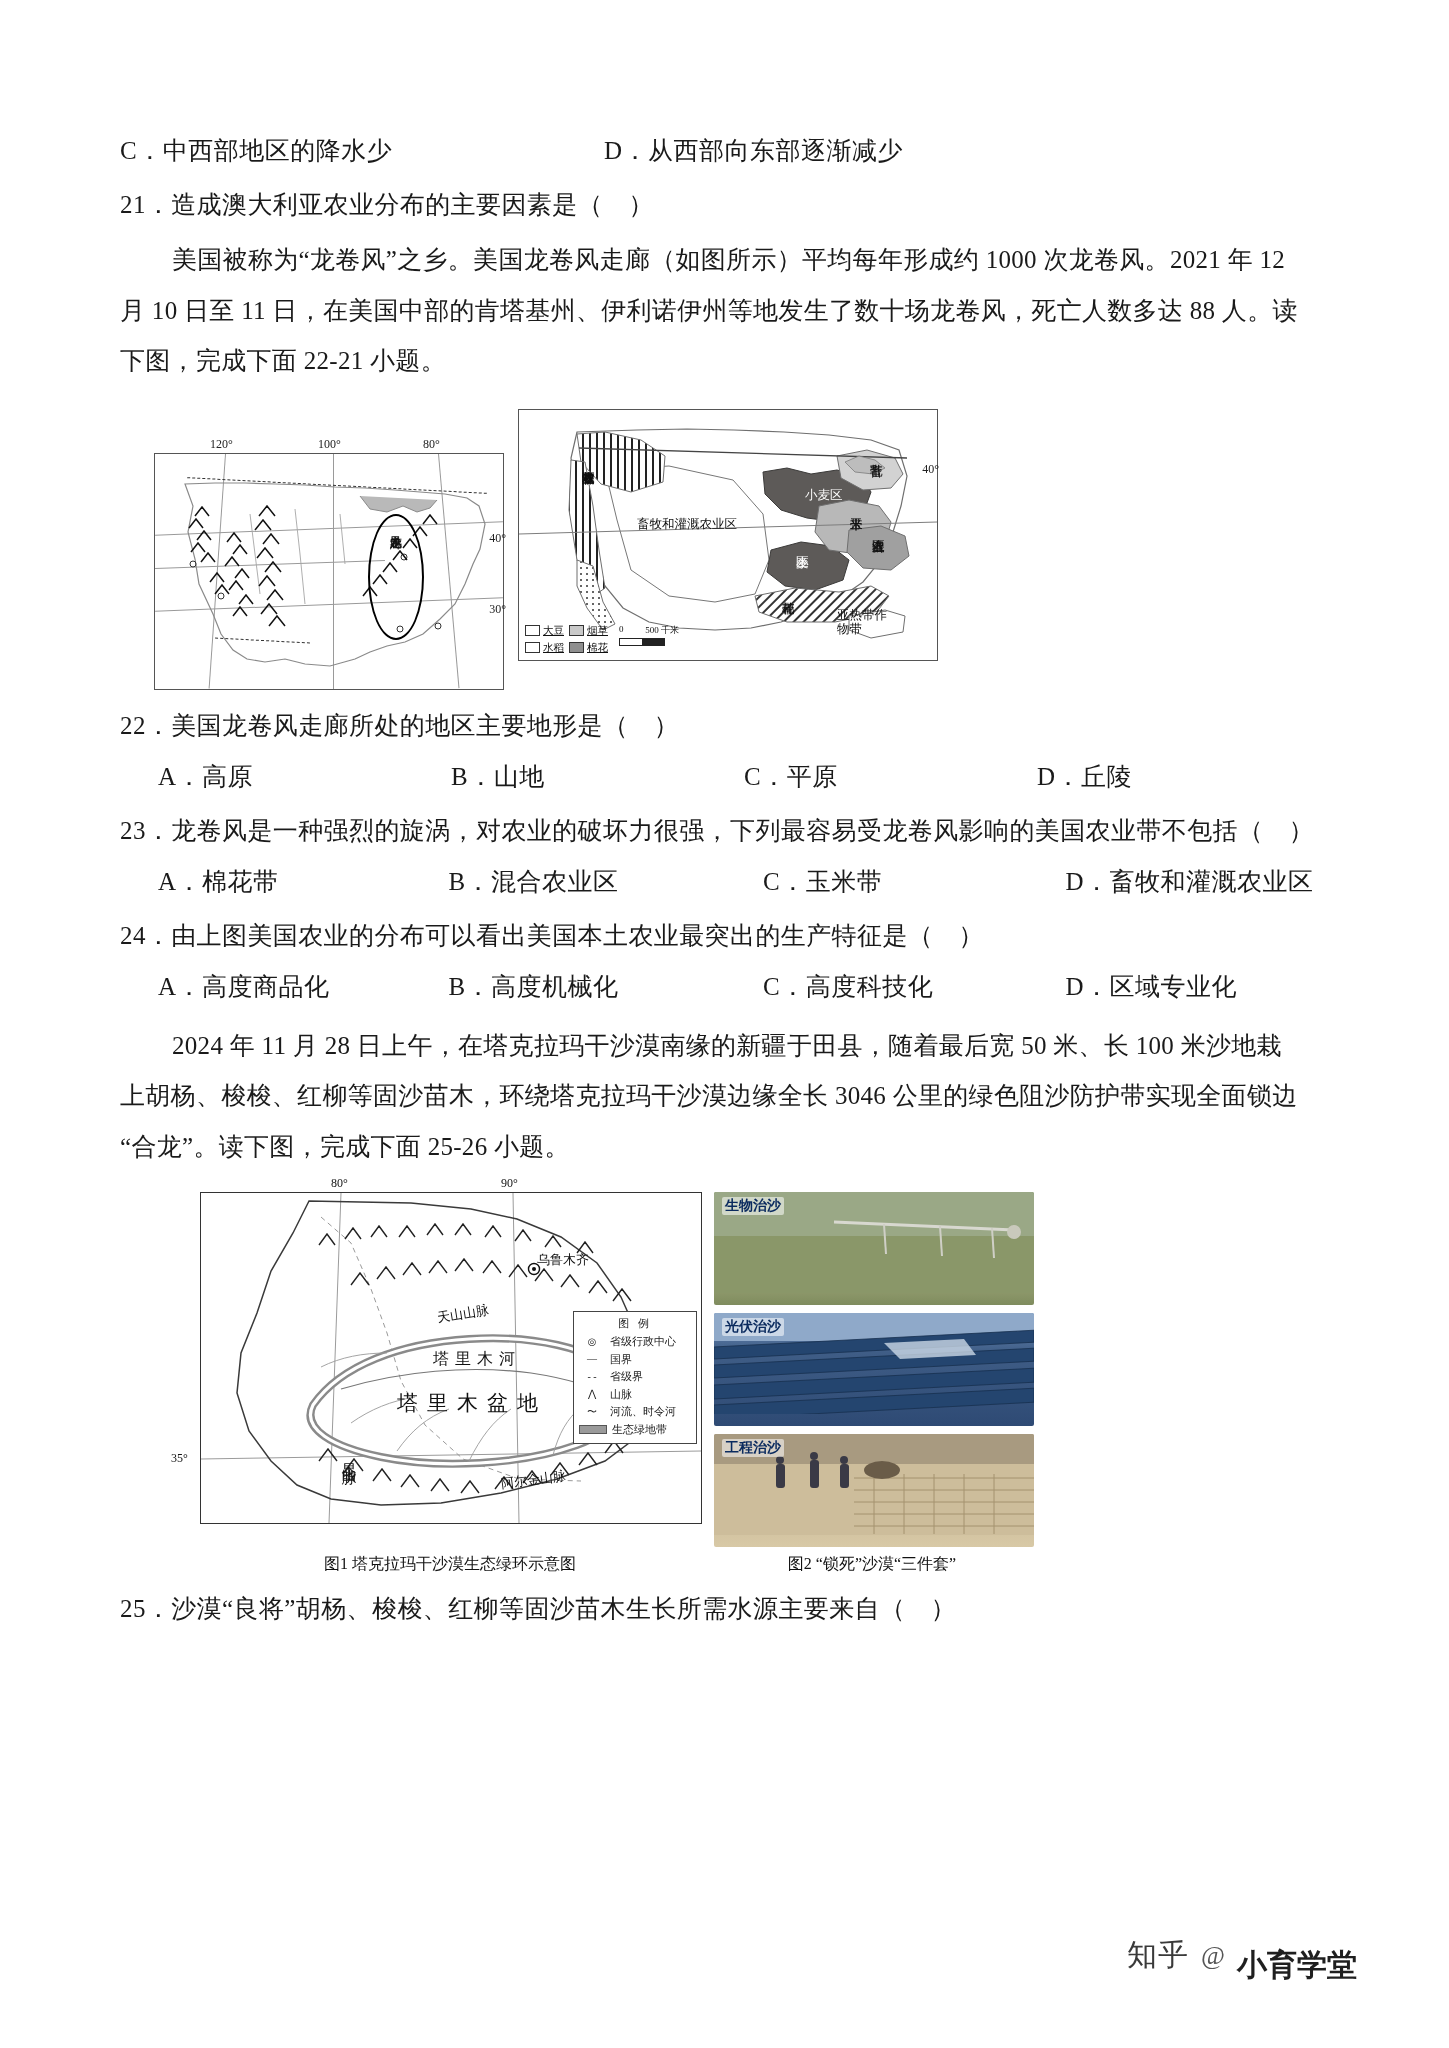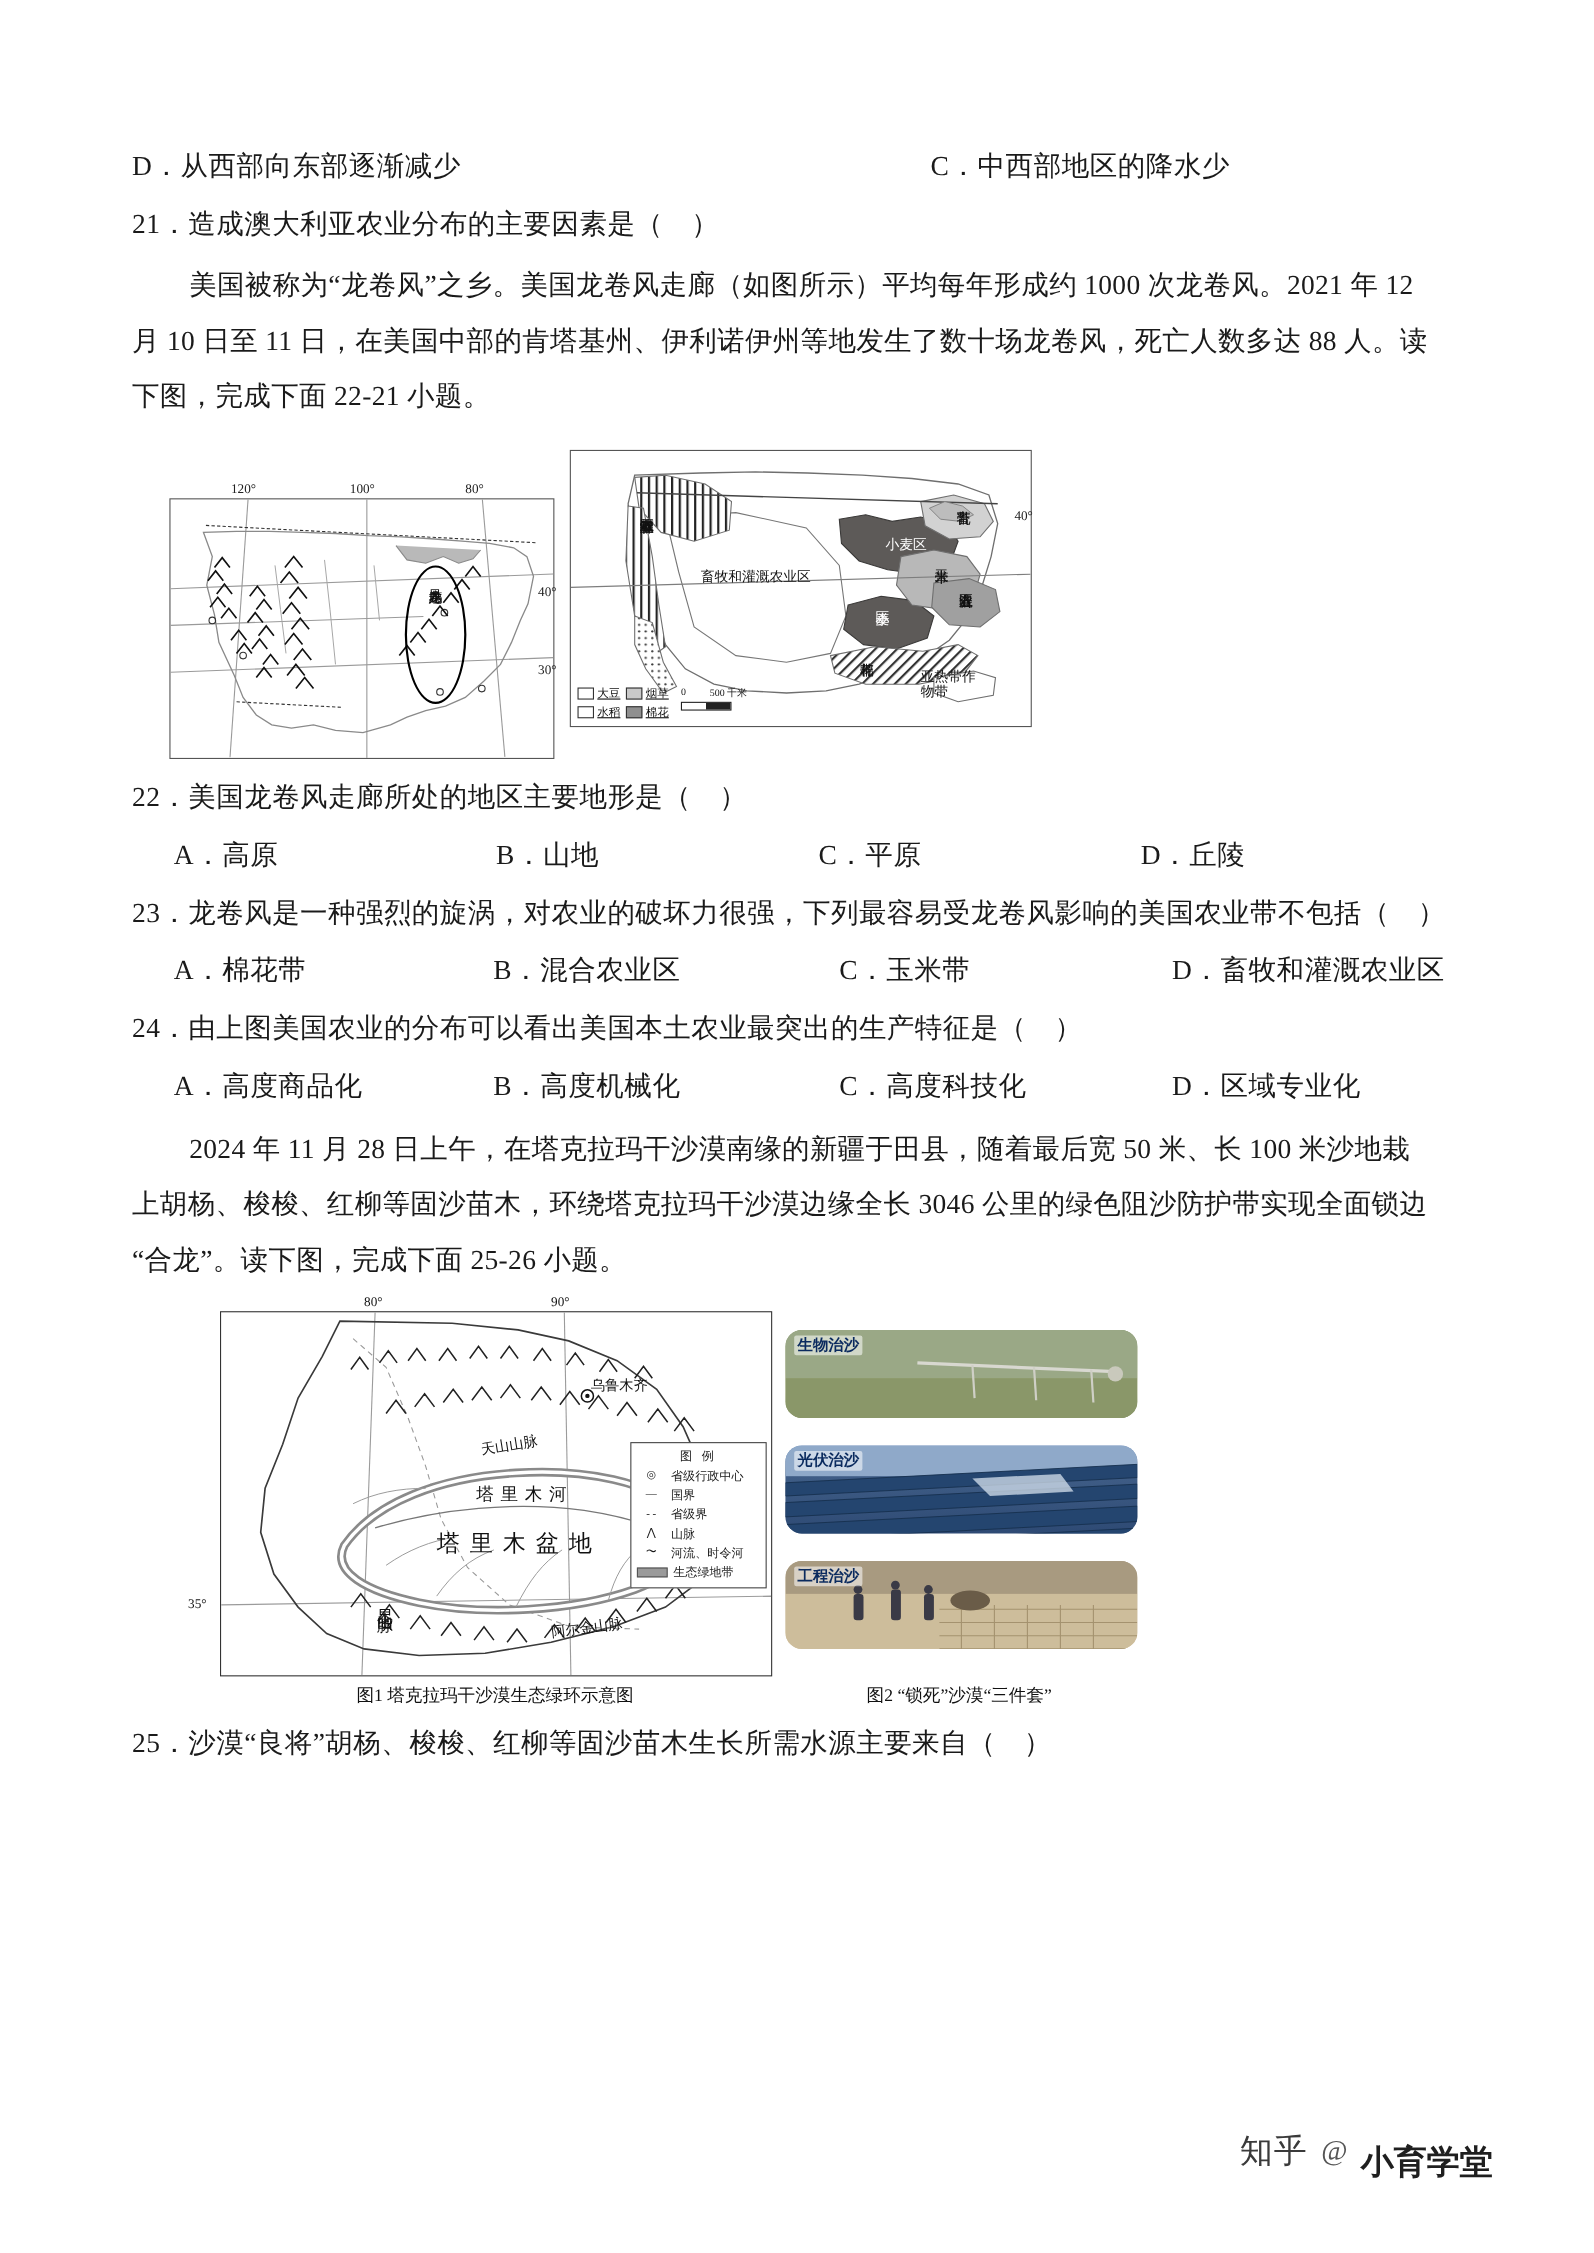--- a/index.html
+++ b/index.html
@@ -54,21 +54,21 @@
   .swatch { width:13px; height:9px; border:1px solid #333; display:inline-block; }
   .scalebar { display:flex; flex-direction:column; align-items:flex-start; font-size:9px; margin-left:6px;}
   .scalebar .bar { width:44px; height:6px; border:1px solid #222;
                    background:linear-gradient(to right,#fff 0 50%,#222 50% 100%); }
   .scalebar .nums { display:flex; justify-content:space-between; width:60px; margin-bottom:1px; }
 
   
   .figrow2 { display:flex; gap:12px; margin:20px 0 0 80px; align-items:flex-start; }
   .map-tarim { position:relative; width:500px; height:330px; border:1.5px solid #333; background:#fff; }
   .photos { display:flex; flex-direction:column; gap:8px; width:320px; }
-  .photo { position:relative; height:80px; border-radius:15px; overflow:hidden;margin-top:17px; }
+  .photo { position:relative; height:113px; border-radius:2px; overflow:hidden; }
   .photo .plabel { position:absolute; left:8px; top:5px; font-size:14px; color:#0a2a5e; font-weight:bold;
                    background:rgba(255,255,255,0.55); padding:0 3px; border-radius:2px;}
 
   .cap { text-align:center; font-size:16px; margin-top:7px; color:#111; }
   .caprow { display:flex; gap:12px; margin-left:80px; }
   .caprow .c1 { width:500px; }
   .caprow .c2 { width:320px; }
 
   .tarim-legend { position:absolute; right:4px; top:118px; width:112px; border:1.2px solid #444;
                   background:#fff; padding:4px 5px; font-size:11px; }
@@ -86,22 +86,22 @@
   .wm-txt { font-size:30px; color:#1f1f1f; font-weight:bold; font-family:"Liberation Sans", sans-serif;margin-top:20px;}
   .wm-at { font-size:26px; color:#555; }
 </style>
 </head>
 <body>
 
 <div class="page">
   <div class="content">
 
     <div class="opts">
+      <div style="width:40%"><span>C．</span><span>中西部地区的降水少</span></div>
       <div style="width:60%"><span>D．</span><span>从西部向东部逐渐减少</span></div>
-      <div style="width:40%"><span>C．</span><span>中西部地区的降水少</span></div>
     </div>
 
     <div class="qnum">21．造成澳大利亚农业分布的主要因素是（　）</div>
 
     <div class="para">
       <span class="indent"></span><span>美国被称为“龙卷风”之乡。美国龙卷风走廊（如图所示）平均每年形成约 1000 次龙卷风。2021 年 12</span><br>
       <span>月 10 日至 11 日，在美国中部的肯塔基州、伊利诺伊州等地发生了数十场龙卷风，死亡人数多达 88 人。读</span><br>
       <span>下图，完成下面 22-21 小题。</span>
     </div>
 

